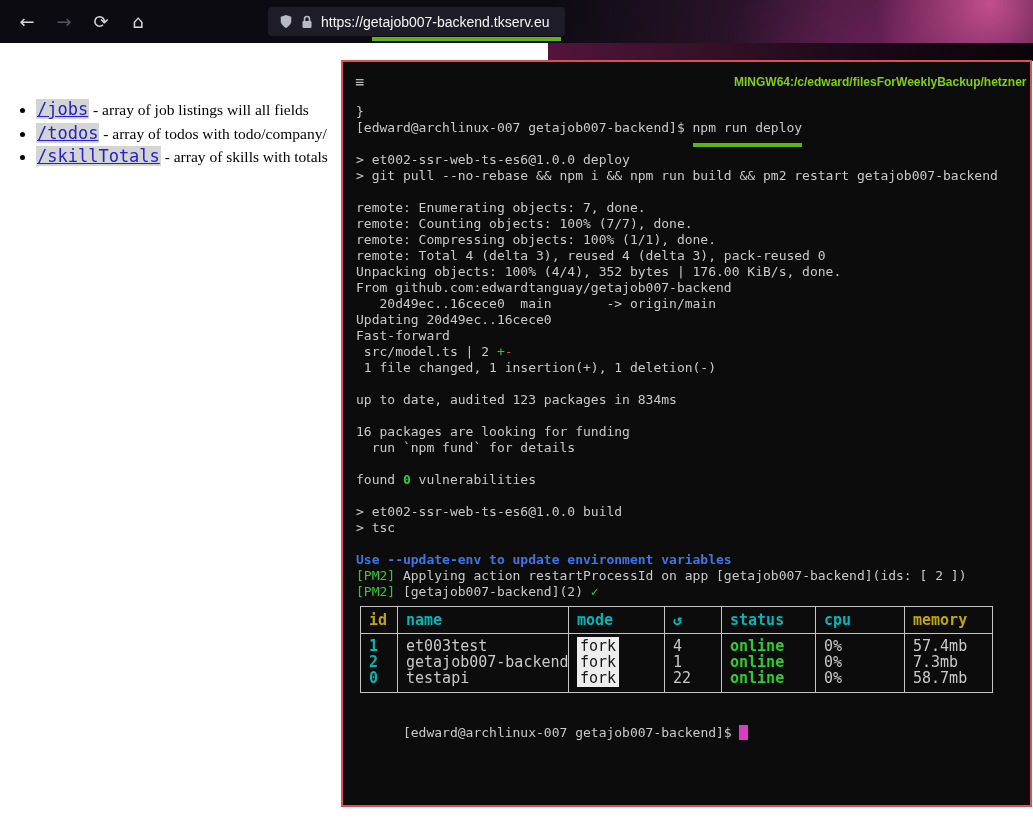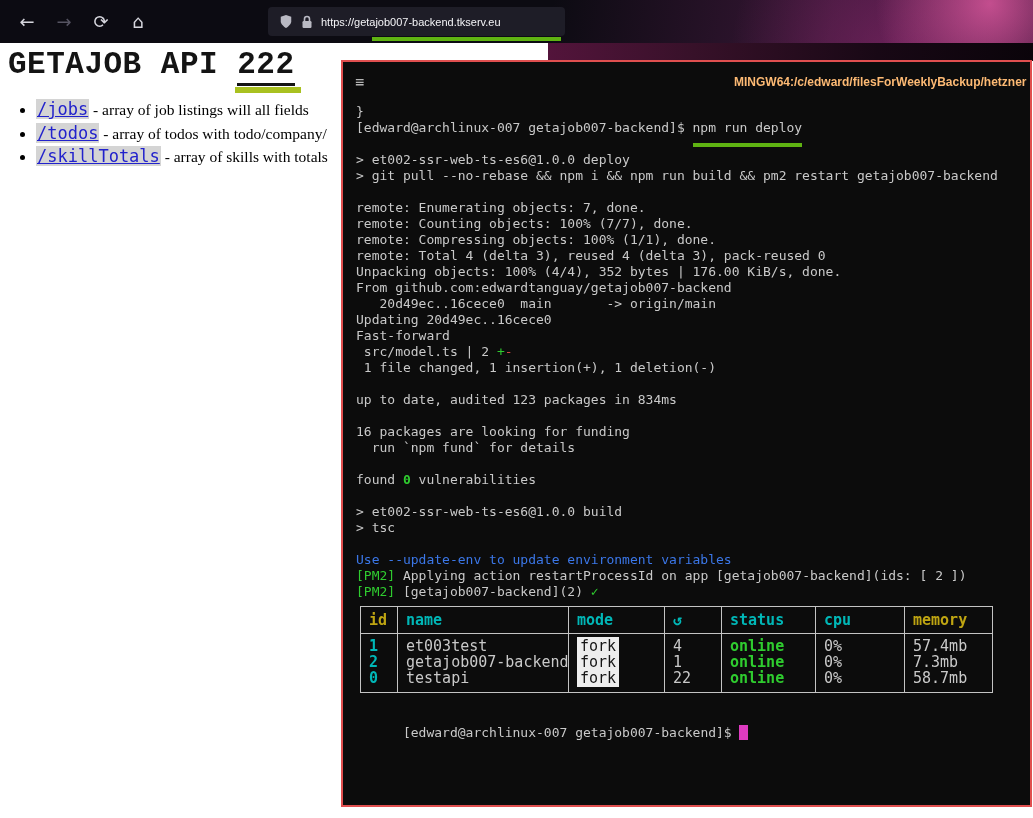--- a/index.html
+++ b/index.html
@@ -26,21 +26,21 @@
     color:#d6d6dd; font-size:18px; line-height:30px; text-align:center; cursor:pointer;
     font-family:"DejaVu Sans", sans-serif; border-radius:4px; z-index:2;
   }
   .navbtn:first-of-type { margin-left:12px; }
   .navbtn.disabled { color:#565462; }
   .urlbar {
     position:absolute; left:268px; top:7px; width:297px; height:29px;
     background:#1e1d27; border-radius:4px; display:flex; align-items:center;
     gap:8px; padding:0 11px; z-index:2; cursor:text;
   }
-  .urltext { color:#f4f4f7; font-size:11px; white-space:nowrap; }
+  .urltext { color:#f4f4f7; font-size:14px; white-space:nowrap; }
   .url-underline {
     position:absolute; left:372px; top:37px; width:189px; height:4px;
     background:var(--anno-green); z-index:3;
   }
   .icon-svg { display:block; }
 
   
   .theme-strip {
     position:absolute; top:43px; left:548px; right:0; height:18px; z-index:1;
     background:linear-gradient(90deg, #53143b 0%, #371129 30%, #180815 68%, #0a040a 100%);
@@ -73,29 +73,29 @@
   .terminal {
     position:absolute; left:341px; top:60px; width:691px; height:747px; z-index:5;
     background:#0c0c0c; border:2px solid var(--terminal-border);
     font-family:"DejaVu Sans Mono", monospace; font-size:13px; color:#c9c9c9;
   }
   .term-titlebar { position:relative; height:40px; }
   .menu-glyph {
     position:absolute; left:12px; top:11px; color:#b5b5b5; font-size:15px; cursor:pointer;
   }
   .term-title {
-    position:absolute; left:347px; top:13px; color:#fdba74; font-weight:bold;
+    position:absolute; left:347px; top:13px; color:#84cc16; font-weight:bold;
     font-size:12px; font-family:"Liberation Sans", sans-serif; white-space:nowrap;padding-left:44px;
   }
   .term-body { padding:2px 8px 0 13px; line-height:16px; }
   .tline { white-space:pre; min-height:16px; }
   .seg-green  { color:var(--term-green); }
   .seg-greenb { color:var(--term-green); font-weight:bold; }
   .seg-red    { color:var(--term-red); }
-  .seg-blueb  { color:var(--term-blue); font-weight:normal; }
+  .seg-blueb  { color:var(--term-blue); font-weight:bold; }
   .seg-anno   { border-bottom:4px solid var(--anno-green); padding-bottom:8px; }
 
   table.pm2 {
     border-collapse:collapse; table-layout:fixed; width:623px;
     margin:6px 0 0 4px; color:#c9c9c9; font-size:15px; line-height:16px;
   }
   table.pm2 th {
     border:1px solid #c4c4c4; text-align:left; padding:5px 0 5px 8px; font-weight:bold;
   }
   table.pm2 td {
@@ -144,21 +144,20 @@
         <path d="M3.5 6 V4 a2.5 2.5 0 0 1 5 0 V6" fill="none" stroke="#b9b9c3" stroke-width="1.6"></path>
       </svg>
     </span>
     <span class="urltext">https://getajob007-backend.tkserv.eu</span>
   </div>
   <div class="url-underline"></div>
 </div>
 <div class="theme-strip"></div>
 
 <div class="page">
-  <h1 class="site-title"><span>GETAJOB API </span><span class="title-num">222</span></h1>
   <ul class="endpoints">
     <li><a>/jobs</a><span> - array of job listings will all fields</span></li>
     <li><a>/todos</a><span> - array of todos with todo/company/</span></li>
     <li><a>/skillTotals</a><span> - array of skills with totals</span></li>
   </ul>
 </div>
 
 <div class="terminal">
   <div class="term-titlebar">
     <span class="menu-glyph">≡</span>

